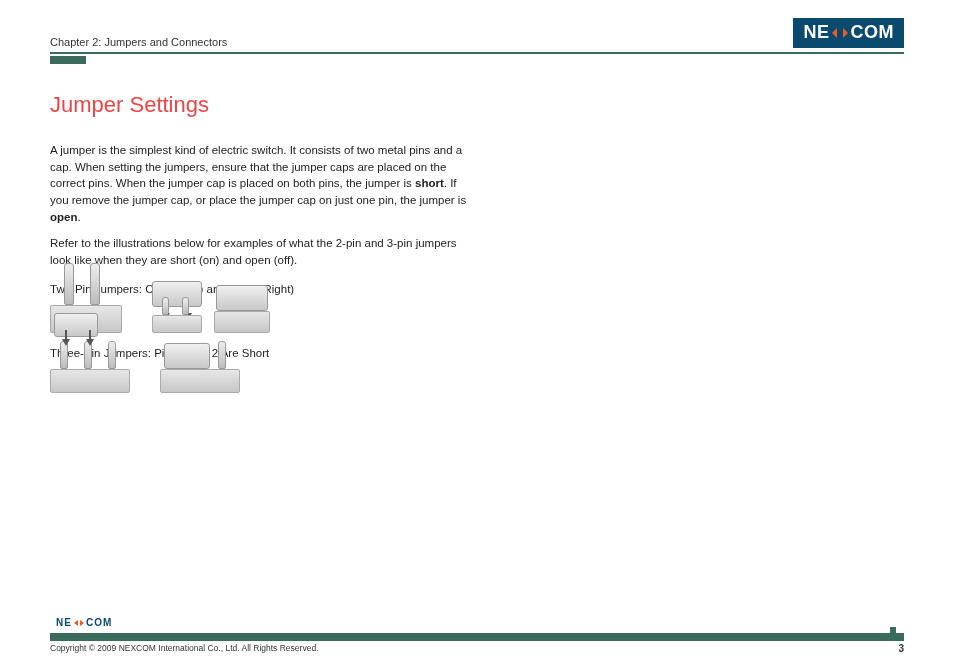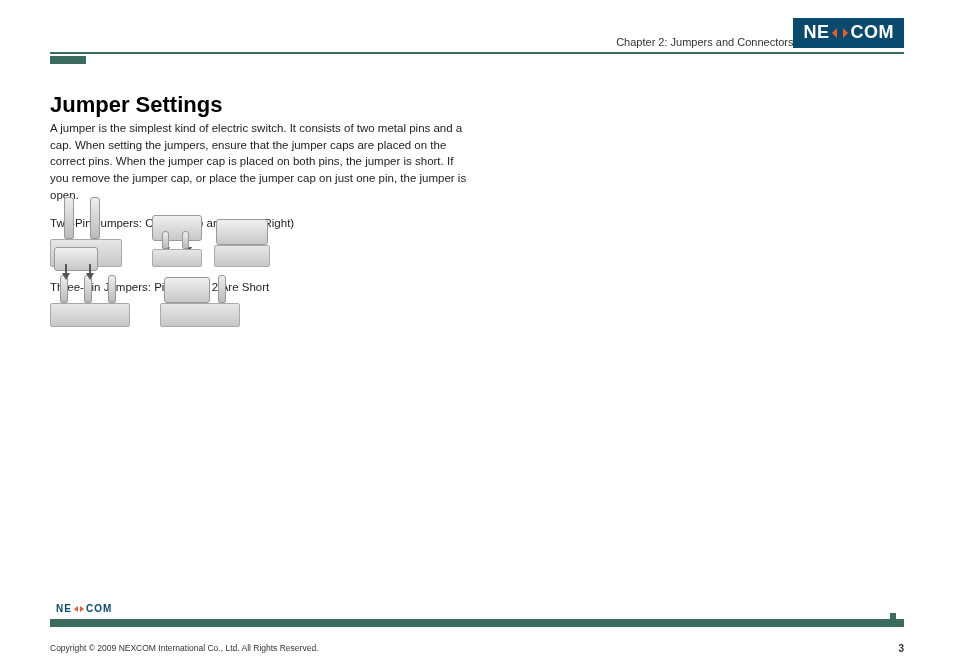--- a/index.html
+++ b/index.html
@@ -9,21 +9,21 @@
     font-family: "Segoe UI", "Helvetica Neue", Arial, sans-serif;
     background: #fff;
     color: #222;
     position: relative;
   }
   .page {
     padding: 18px 50px 0 50px;
   }
   .topbar {
     display: flex;
-    justify-content: flex-end;
+    justify-content: space-between;
     align-items: flex-end;
     margin-bottom: 4px;
   }
   .chapter {
     font-size: 11px;
     color: #333;
   }
   .logo-box {
     background: #0b4a6f;
     color: #fff;
@@ -62,36 +62,36 @@
     height: 8px;
     background: #3b6b5c;
     margin-bottom: 28px;
     margin-left: 0;
   }
   .content {
     max-width: 420px;
   }
   h1 {
     font-size: 22px;
-    font-weight: 700;
-    margin-bottom: 2px;
-    color: #000000;
+    font-weight: 400;
+    margin-bottom: 24px;
+    color: #ef4444;
   }
   p.body {
     font-size: 11.5px;
     line-height: 1.45;
     margin-bottom: 10px;
     color: #222;
   }
   p.caption {
     font-size: 11.5px;
     margin-top: 14px;
     margin-bottom: 10px;
   }
-  .bold { font-weight: 400; }
+  .bold { font-weight: 700; }
   .illus-row {
     display: flex;
     gap: 30px;
     align-items: flex-end;
     margin: 8px 0 10px 0;
   }
   .illus-group {
     display:flex;
     gap:12px;
     align-items: flex-end;
@@ -163,21 +163,21 @@
     position:absolute; right:0; top:-6px;
     display:grid; grid-template-columns:6px 6px; grid-template-rows:6px 6px; gap:2px;
   }
   .foot-squares span{background:#3b6b5c;}
   .foot-squares span.blank{background:transparent;}
   .foot-line {
     display:flex;
     justify-content:space-between;
     font-size:8.5px;
     color:#333;
-    margin-top:16px;
+    margin-top:2px;
   }
   .pgnum{
     font-weight:700;
     font-size:10px;
   }
 </style>
 </head>
 <body>
 
 <div class="page">
@@ -191,20 +191,21 @@
     </div>
   </div>
   <div class="rule-top"></div>
   <div class="accent-bar"></div>
 
   <div class="content">
     <h1>Jumper Settings</h1>
     <p class="body">
       <span>A jumper is the simplest kind of electric switch. It consists of two metal pins and a cap. When setting the jumpers, ensure that the jumper caps are placed on the correct pins. When the jumper cap is placed on both pins, the jumper is </span><span class="bold">short</span><span>. If you remove the jumper cap, or place the jumper cap on just one pin, the jumper is </span><span class="bold">open</span><span>.</span>
     </p>
+    <p class="body">Refer to the illustrations below for examples of what the 2-pin and 3-pin jumpers look like when they are short (on) and open (off).</p>
 
     <p class="caption">Two-Pin Jumpers: Open (Left) and Short (Right)</p>
 
     <div class="illus-row">
 
       <div class="jumper" style="width:72px;height:28px;">
         <div class="base" style="width:72px;height:28px;"></div>
         <div class="pin" style="left:14px;height:42px;"></div>
         <div class="pin" style="left:40px;height:42px;"></div>
       </div>

